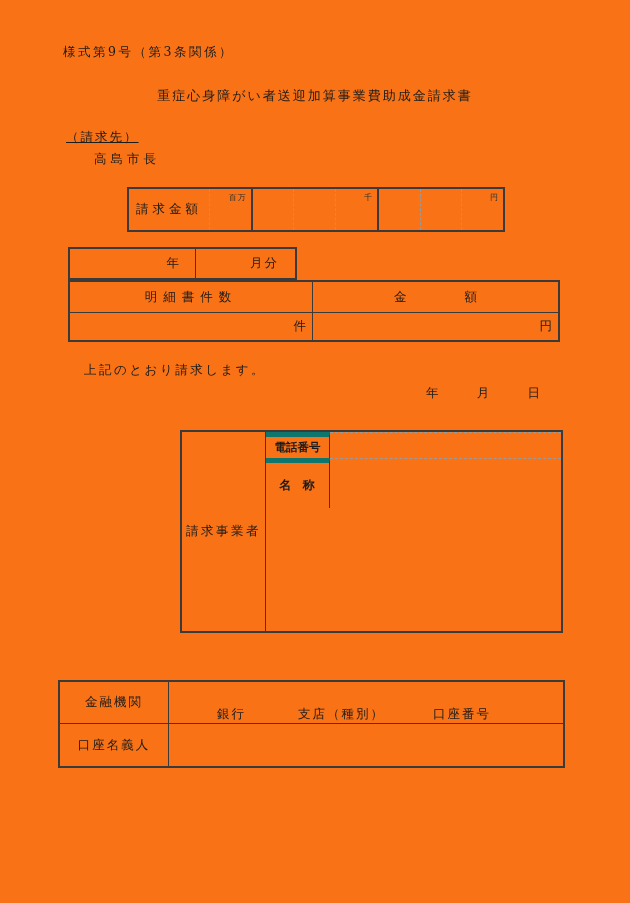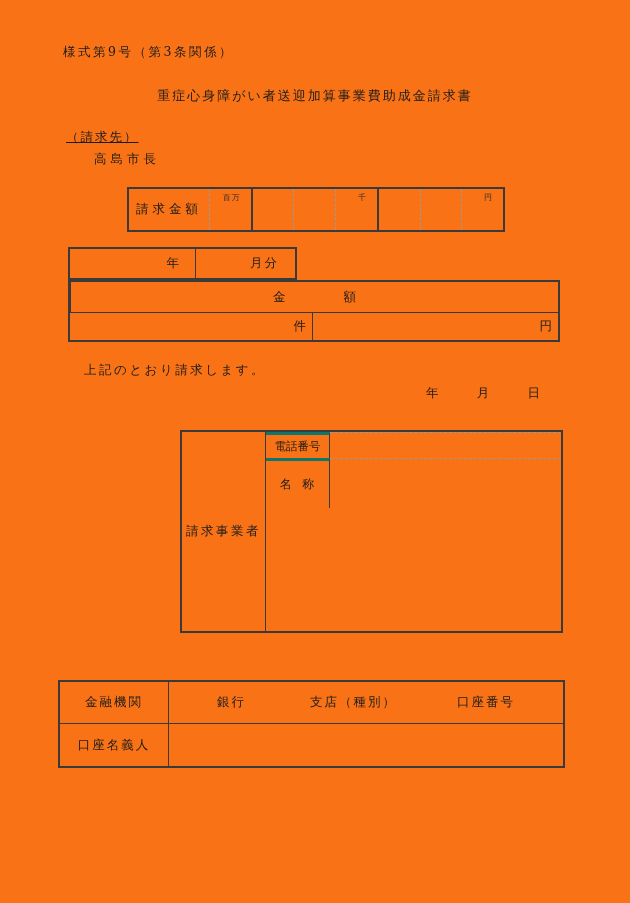--- a/index.html
+++ b/index.html
@@ -19,21 +19,21 @@
   .recipient-name  { left:94px; top:151px; font-size:12.5px; letter-spacing:4px; }
   .statement { left:84px; top:362px; font-size:12.5px; letter-spacing:2.5px; }
   .date-line { left:426px; top:385px; width:114px; display:flex; justify-content:space-between; font-size:12.5px; }
 
   
   .amount-table { left:127px; top:187px; width:378px; height:45px; border:2px solid #3a3a3a; display:flex; }
   .amount-label { width:80px; display:flex; align-items:center; justify-content:center;
                   font-size:12.5px; letter-spacing:4px; }
   .amount-cell  { flex:1; position:relative; border-left:1px dashed #9a9a9a; }
   .amount-cell.group { border-left:2px solid #3a3a3a; }
-  .amount-cell .unit { position:absolute; top:3px; right:10px; font-size:8px; letter-spacing:1px; color:#2e2e2e; }
+  .amount-cell .unit { position:absolute; top:3px; right:4px; font-size:8px; letter-spacing:1px; color:#2e2e2e; }
 
   
   .period-table { left:68px; top:247px; width:229px; height:33px; border:2px solid #3a3a3a; display:flex; }
   .period-cell { display:flex; align-items:center; justify-content:flex-end; font-size:12.5px; letter-spacing:2px; }
   .period-cell.year  { width:125px; padding-right:14px; }
   .period-cell.month { flex:1; border-left:1px solid #3a3a3a; padding-right:16px; }
 
   
   .detail-table { left:68px; top:280px; width:492px; border:2px solid #3a3a3a; }
   .detail-row { display:flex; }
@@ -48,41 +48,41 @@
   
   .claimant-table { left:180px; top:430px; width:383px; height:203px; border:2px solid #3a3a3a; display:flex; }
   .claimant-group { width:84px; border-right:1px solid #3a3a3a; display:flex; align-items:center;
                     justify-content:center; font-size:12.5px; letter-spacing:2.5px; }
   .claimant-rows { flex:1; display:flex; flex-direction:column; }
   .claimant-row { display:flex; }
   .crow1 { height:63px; } .crow2 { height:26px; } .crow3 { height:50px; } .crow4 { flex:1; }
   .claimant-label { width:64px; border-right:1px solid #3a3a3a; display:flex; flex-direction:column;
                     align-items:center; justify-content:center; font-size:12px; }
   .claimant-value { flex:1; position:relative; }
-  .claimant-row.sep .claimant-label { border-top:3px solid #0f766e; }
+  .claimant-row.sep .claimant-label { border-top:5px solid #0f766e;font-weight:bold; }
   .claimant-row.sep .claimant-value { border-top:1px dashed #9a9a9a; }
   .addr-main { letter-spacing:1px; }
   .addr-sub  { font-size:9px; margin-top:2px; letter-spacing:0; }
   .phone-lbl { font-size:11.5px; letter-spacing:0; }
   .name-lbl  { letter-spacing:1px; }
   .shoku-lbl { font-size:11px; letter-spacing:0; }
   .postal-mark { position:absolute; top:5px; left:12px; font-size:12px; }
   .seal { position:absolute; right:24px; bottom:5px; width:15px; height:15px; border:1px solid #555;
           border-radius:50%; display:flex; align-items:center; justify-content:center;
           font-size:8.5px; color:#333; }
 
   
   .bank-table { left:58px; top:680px; width:507px; height:88px; border:2px solid #3a3a3a;
                 display:flex; flex-direction:column; }
   .bank-row { display:flex; }
   .bank-row.r1 { height:42px; border-bottom:1px solid #3a3a3a; }
   .bank-row.r2 { flex:1; }
   .bank-label { width:109px; border-right:1px solid #3a3a3a; display:flex; align-items:center;
                 justify-content:center; font-size:12.5px; letter-spacing:2px; }
-  .bank-value { flex:1; display:flex; align-items:center; font-size:12.5px; letter-spacing:2px;gap:12px; }
+  .bank-value { flex:1; display:flex; align-items:flex-end; font-size:12.5px; letter-spacing:2px; }
   .bank-value .w1 { margin-left:48px; }
   .bank-value .w2 { margin-left:52px; }
   .bank-value .w3 { margin-left:48px; }
 </style>
 </head>
 <body>
 
 <div class="page">
 
   <div class="abs form-number">様式第9号（第3条関係）</div>
@@ -111,20 +111,21 @@
     <div class="period-cell year">
       <span>年</span>
     </div>
     <div class="period-cell month">
       <span>月分</span>
     </div>
   </div>
 
   <div class="abs detail-table">
     <div class="detail-row header">
+      <div class="dcell-left hdr">明細書件数</div>
       <div class="dcell-right hdr">
         <span>金</span>
         <span>額</span>
       </div>
     </div>
     <div class="detail-row data">
       <div class="dcell-left val">
         <span>件</span>
       </div>
       <div class="dcell-right val">

